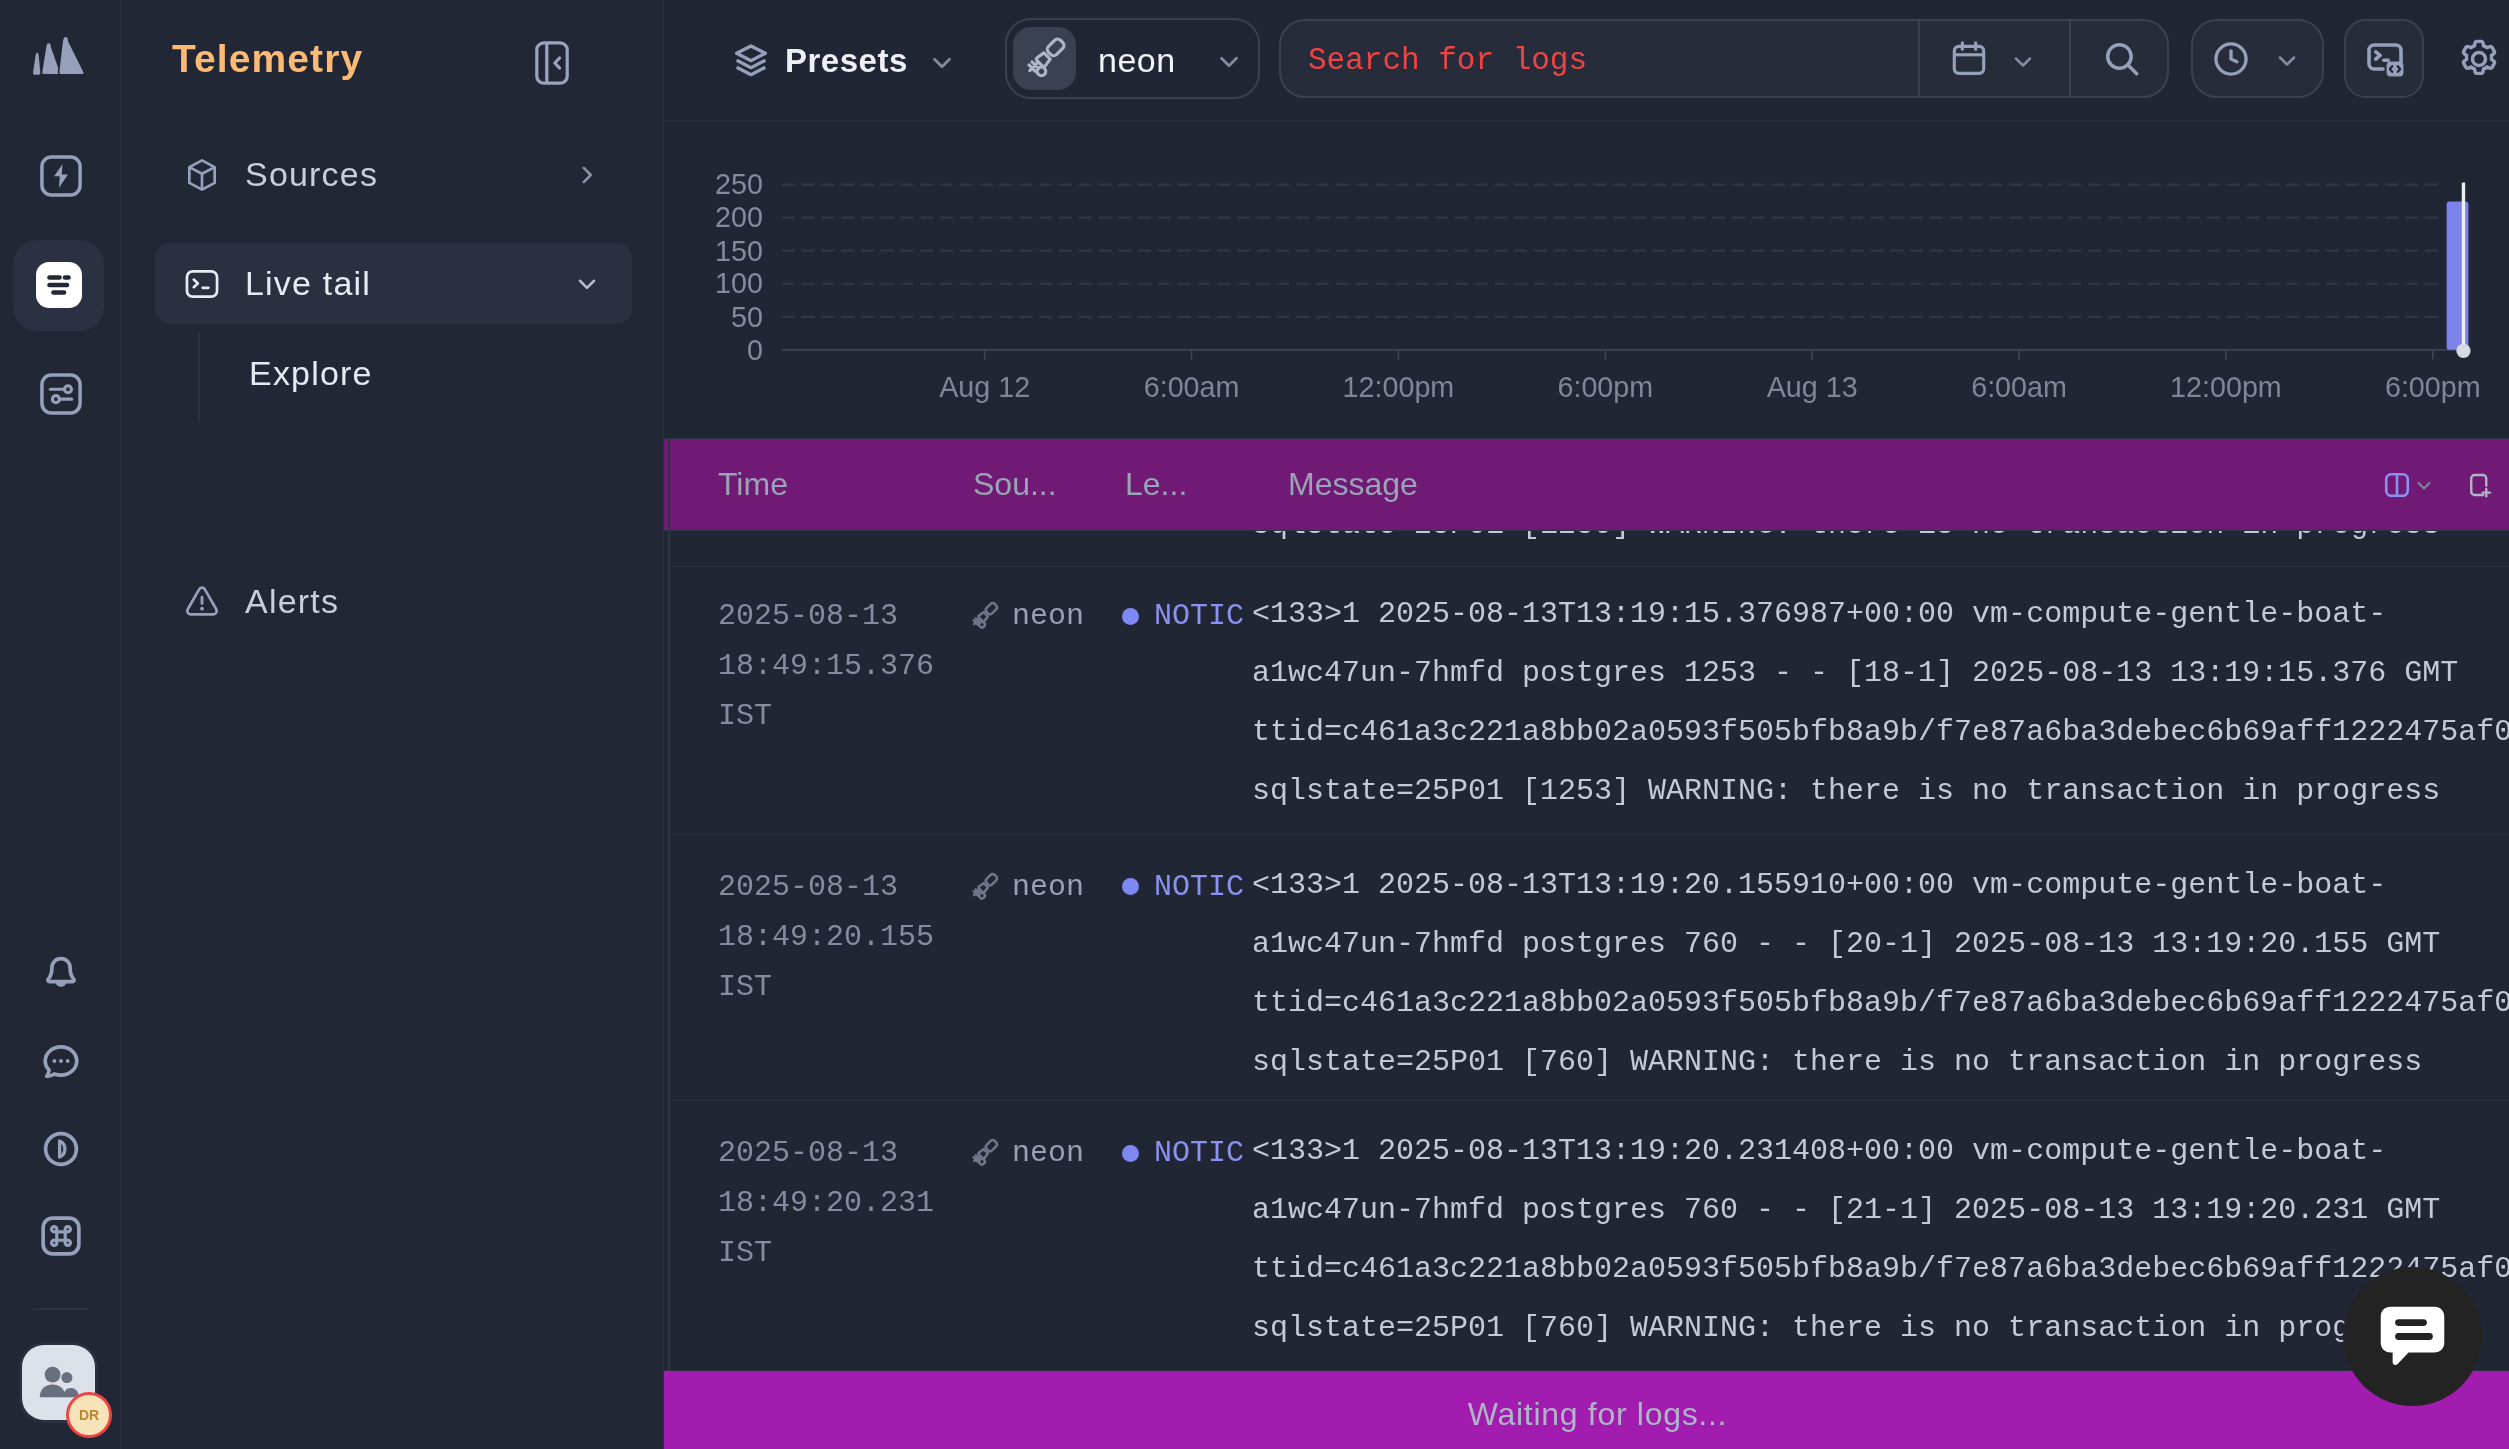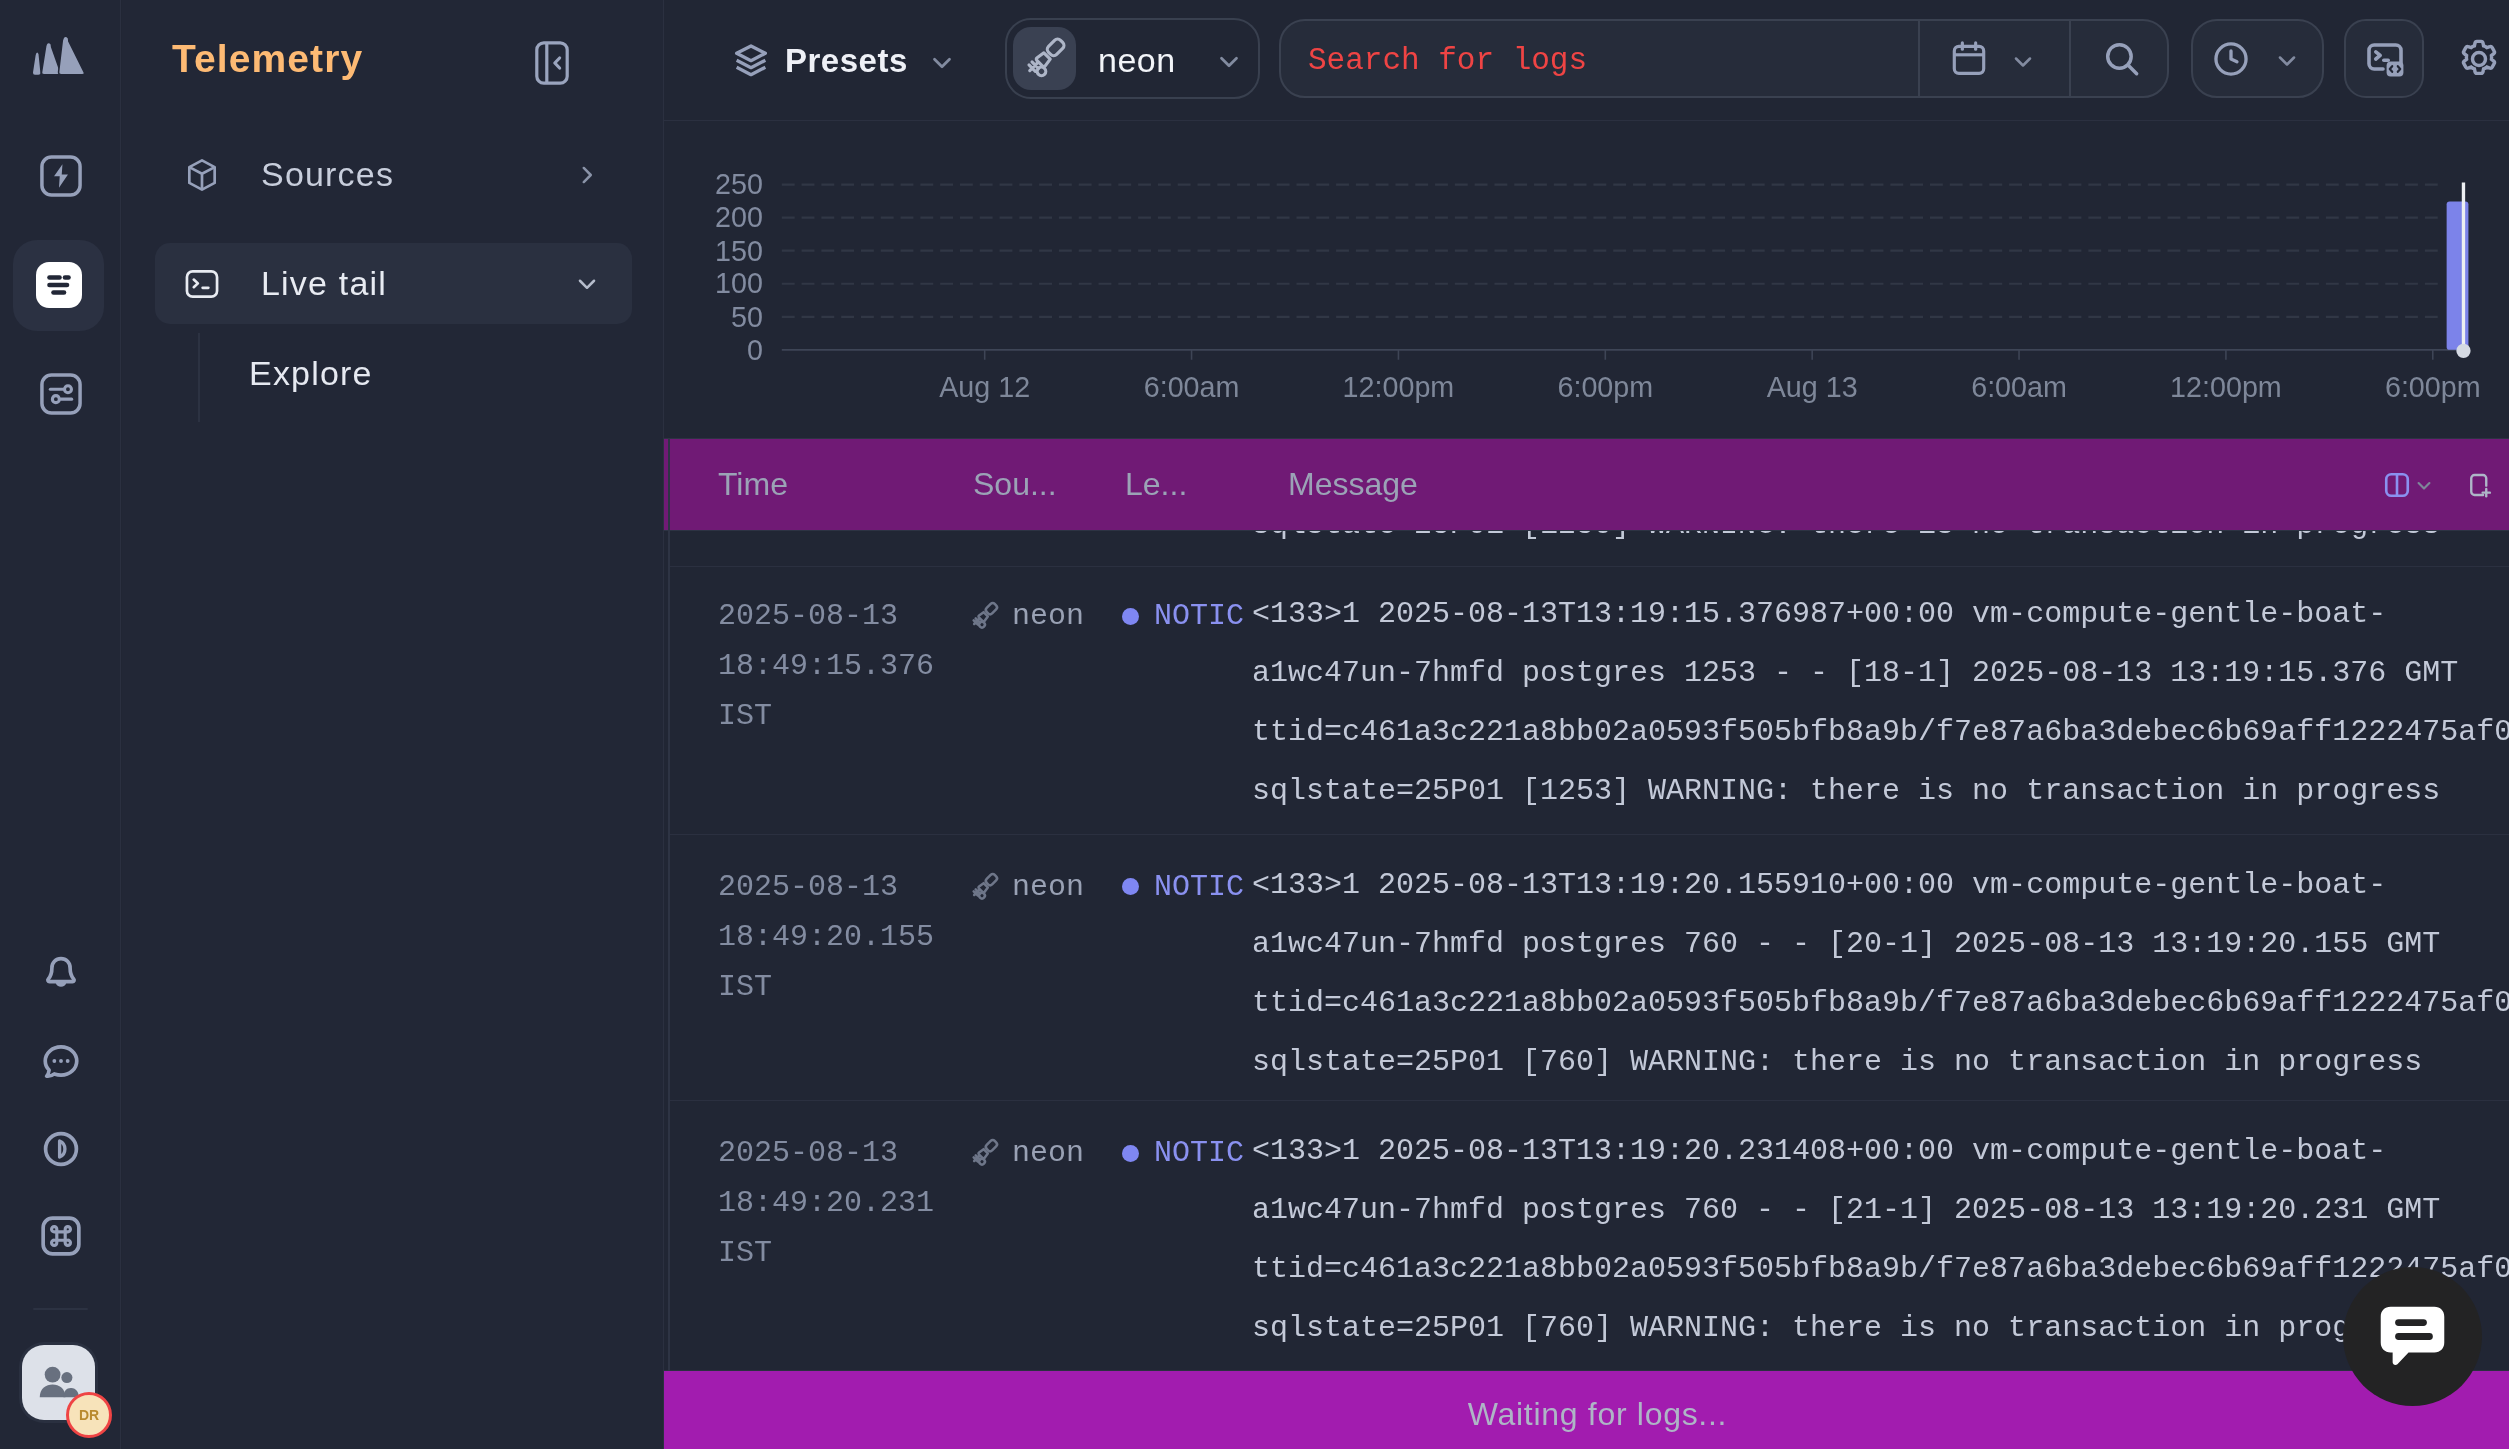--- a/index.html
+++ b/index.html
@@ -9,21 +9,21 @@
   .abs { position:absolute; }
 
   
   #rail { position:absolute; left:0; top:0; width:121px; height:1449px; background:#222736; border-right:1px solid #2B3040; }
   
   #nav { position:absolute; left:122px; top:0; width:542px; height:1449px; background:#222736; border-right:1px solid #2B3040; }
   
   #main { position:absolute; left:664px; top:0; width:1845px; height:1449px; background:#212634; }
 
   .navrow { position:absolute; left:61px; width:447px; height:81px; display:flex; align-items:center; color:#C8CEDC; font-size:34px; letter-spacing:1.2px; }
-  .navrow .lbl { margin-left:40px; }
+  .navrow .lbl { margin-left:24px; }
   .navrow svg.lead { flex:0 0 auto; }
   .navrow .chev { position:absolute; right:30px; }
 </style>
 </head>
 <body>
 
 <div id="rail">
 
   <svg class="abs" style="left:26px;top:30px;" width="65" height="51" viewBox="0 0 66 52">
     <g fill="#96A0BA">
@@ -126,20 +126,28 @@
     <span class="lbl">Live tail</span>
     <svg class="chev" width="26" height="26" viewBox="0 0 24 24">
         <path d="M5.5 9 L12 15.5 L18.5 9" fill="none" stroke="#B6BDCC" stroke-width="2.3" stroke-linecap="round" stroke-linejoin="round"></path>
       </svg>
   </div>
 
   <div class="abs" style="left:76px;top:333px;width:2px;height:89px;background:#2C3242;"></div>
   <div class="abs" style="left:127px;top:354px;font-size:34px;letter-spacing:1.2px;color:#E6E9F1;">Explore</div>
 
 
+  <div class="navrow" style="top:561px;">
+    <svg class="lead" width="38" height="38" viewBox="0 0 24 24">
+      <path d="M10.2 4 C11 2.6 13 2.6 13.8 4 L21 16.6 C21.8 18 20.8 19.8 19.2 19.8 L4.8 19.8 C3.2 19.8 2.2 18 3 16.6 Z" fill="none" stroke="#96A0BA" stroke-width="1.7" stroke-linejoin="round"></path>
+      <line x1="12" y1="9" x2="12" y2="13" stroke="#96A0BA" stroke-width="1.8" stroke-linecap="round"></line>
+      <circle cx="12" cy="16.2" r="1.2" fill="#96A0BA"></circle>
+    </svg>
+    <span class="lbl">Alerts</span>
+  </div>
 
 </div>
 <div id="main">
   <div id="topbar" style="position:absolute;left:0;top:0;width:1845px;height:121px;border-bottom:1px solid #2B3040;">
 
     <svg class="abs" style="left:66px;top:40px;" width="42" height="42" viewBox="0 0 24 24">
       <g fill="none" stroke="#96A0BA" stroke-width="1.9" stroke-linejoin="round">
         <path d="M12 3.4 L20.2 7.6 L12 11.8 L3.8 7.6 Z"></path>
         <path d="M3.8 11.6 L12 15.8 L20.2 11.6"></path>
         <path d="M3.8 15.6 L12 19.8 L20.2 15.6"></path>

